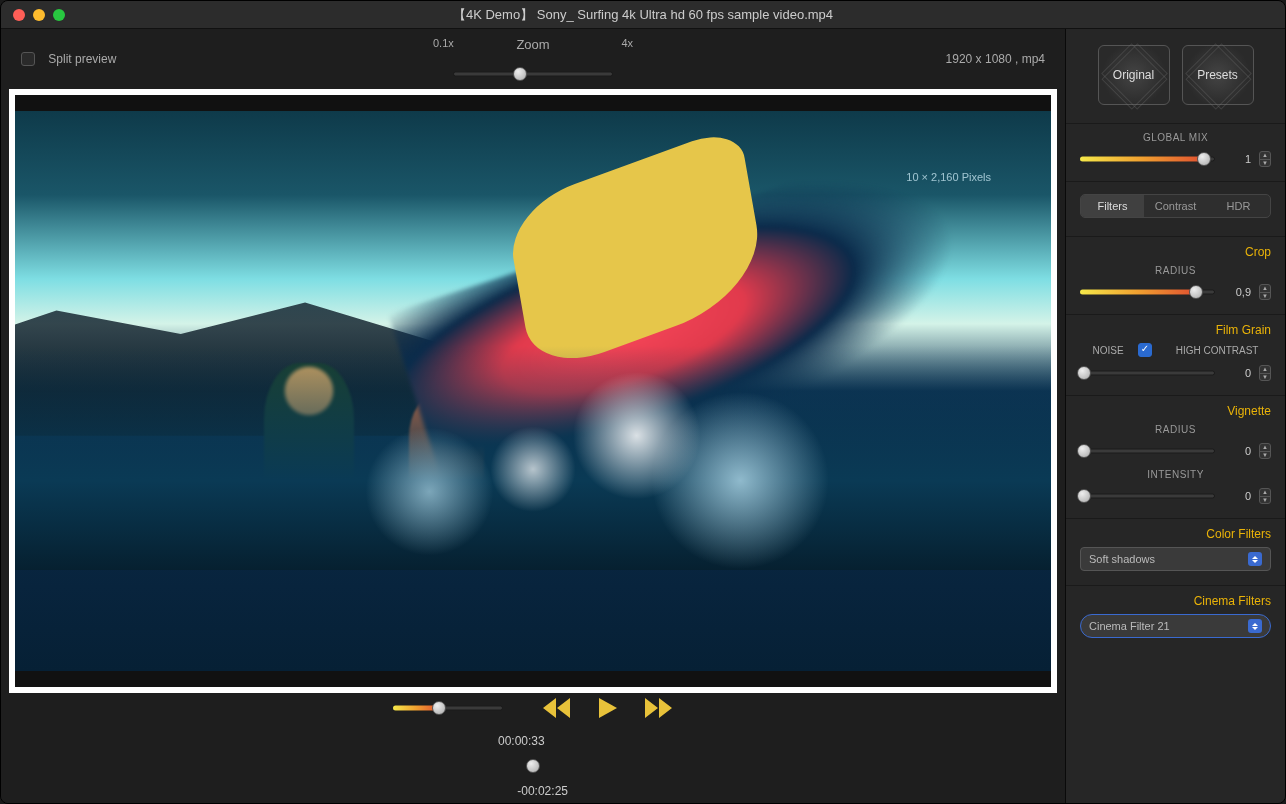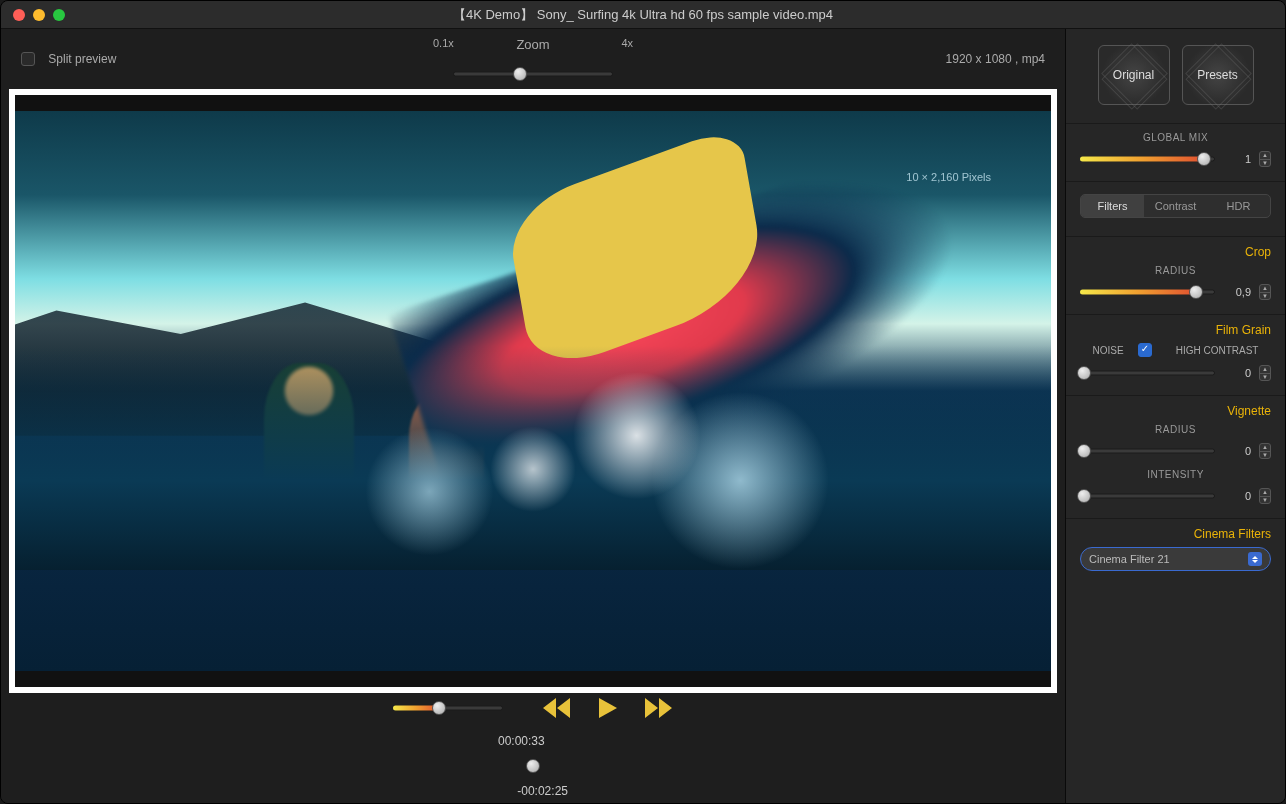--- a/index.html
+++ b/index.html
@@ -393,20 +393,27 @@
           <div class="slider-knob" style="left:3%;"></div>
         </div>
         <div class="value-box">0</div>
         <div class="stepper">
             <div>▲</div>
             <div>▼</div>
           </div>
       </div>
     </div>
 
+    <div class="section">
+      <div class="section-title">Color Filters</div>
+      <div class="select">
+        <span>Soft shadows</span>
+        <span class="select-arrow"></span>
+      </div>
+    </div>
 
     <div class="section">
       <div class="section-title">Cinema Filters</div>
       <div class="select blue">
         <span>Cinema Filter 21</span>
         <span class="select-arrow"></span>
       </div>
     </div>
 
   </div>

